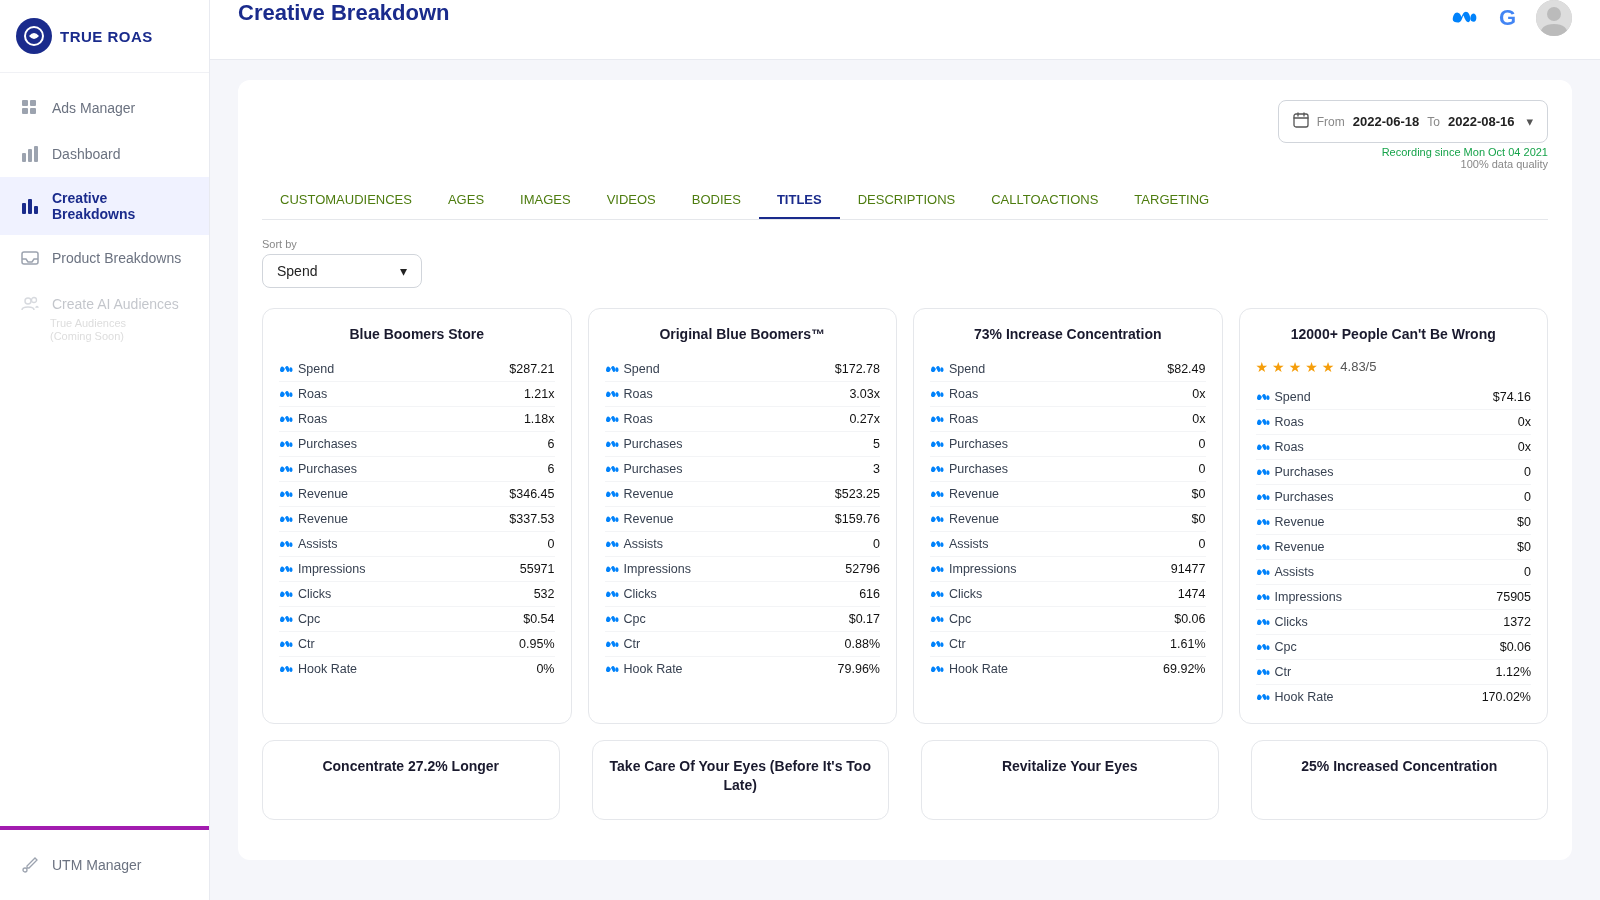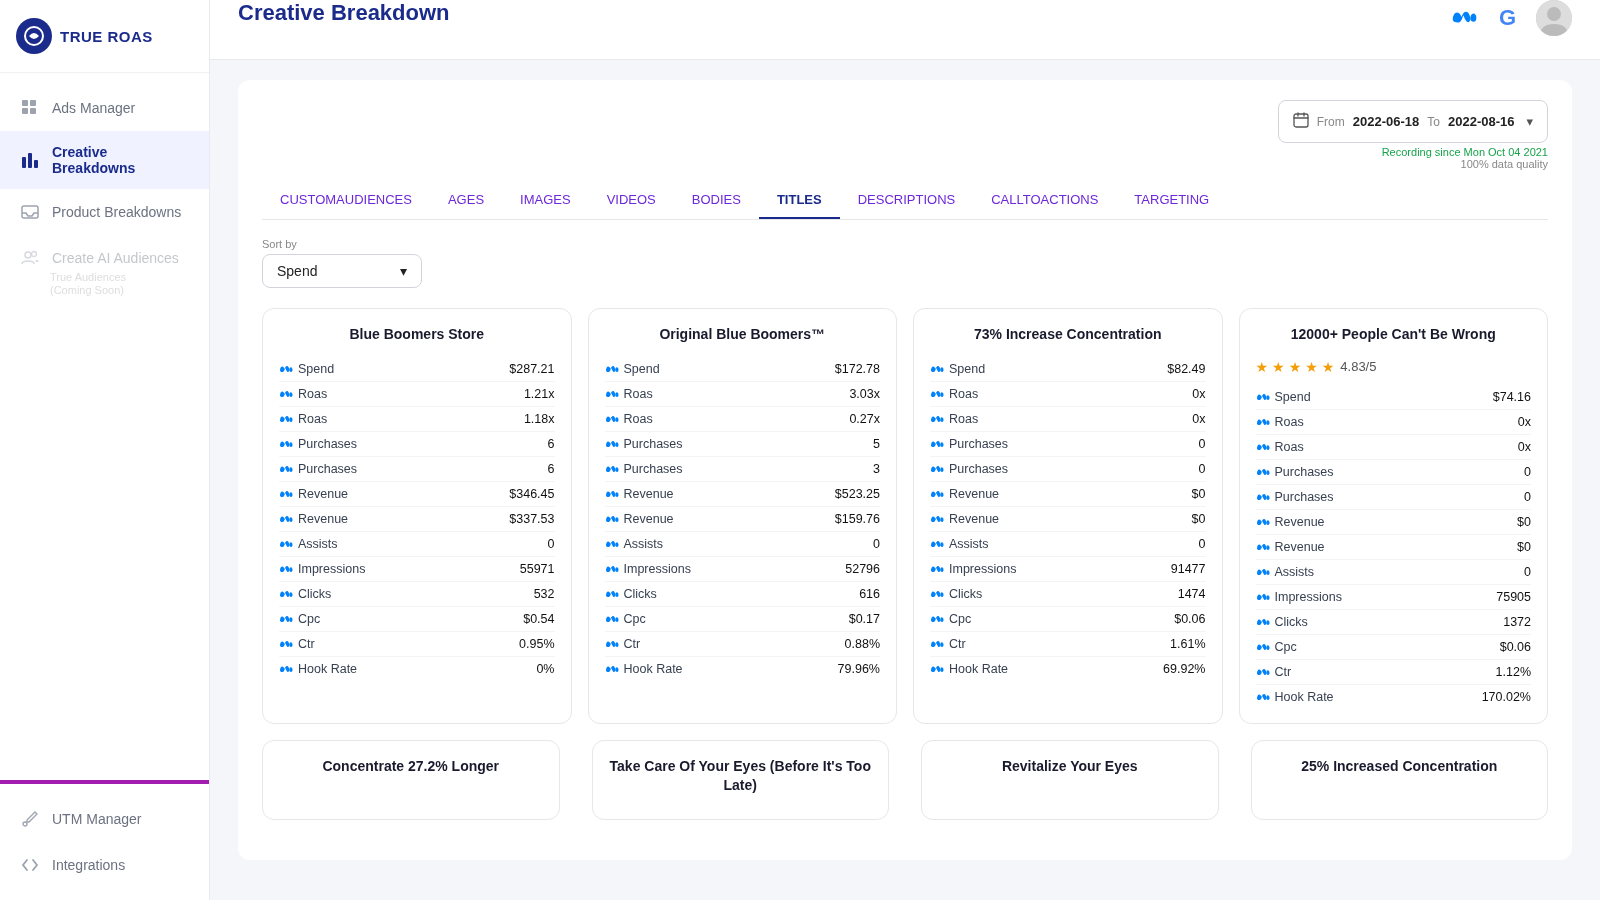--- a/index.html
+++ b/index.html
@@ -159,21 +159,21 @@
     
     .tabs {
       display: flex;
       gap: 0;
       border-bottom: 1px solid #e5e7eb;
       margin-bottom: 18px;
     }
     .tab {
       padding: 10px 18px;
       font-size: 13px;
-      color: #6d28d9;
+      color: #4d7c0f;
       cursor: pointer;
       font-weight: 500;
       border-bottom: 2px solid transparent;
       white-space: nowrap;
     }
     .tab.active {
       color: #1a2b8c;
       border-bottom: 2px solid #1a2b8c;
       font-weight: 700;
     }
@@ -304,20 +304,30 @@
         <svg width="18" height="18" viewBox="0 0 18 18" fill="none">
           <rect x="1" y="1" width="6" height="6" rx="1" fill="#9ca3af"></rect>
           <rect x="9" y="1" width="6" height="6" rx="1" fill="#9ca3af"></rect>
           <rect x="1" y="9" width="6" height="6" rx="1" fill="#9ca3af"></rect>
           <rect x="9" y="9" width="6" height="6" rx="1" fill="#9ca3af"></rect>
         </svg>
       </span>
       <span>Ads Manager</span>
     </div>
 
+    <div class="nav-item">
+      <span class="nav-icon">
+        <svg width="18" height="18" viewBox="0 0 18 18" fill="none">
+          <rect x="1" y="8" width="4" height="9" rx="1" fill="#9ca3af"></rect>
+          <rect x="7" y="4" width="4" height="13" rx="1" fill="#9ca3af"></rect>
+          <rect x="13" y="1" width="4" height="16" rx="1" fill="#9ca3af"></rect>
+        </svg>
+      </span>
+      <span>Dashboard</span>
+    </div>
 
     <div class="nav-item active">
       <span class="nav-icon">
         <svg width="18" height="18" viewBox="0 0 18 18" fill="none">
           <rect x="1" y="6" width="4" height="11" rx="1" fill="#1a2b8c"></rect>
           <rect x="7" y="2" width="4" height="15" rx="1" fill="#1a2b8c"></rect>
           <rect x="13" y="9" width="4" height="8" rx="1" fill="#1a2b8c"></rect>
         </svg>
       </span>
       <span>Creative Breakdowns</span>
@@ -354,29 +364,20 @@
     <div class="nav-item">
       <span class="nav-icon">
         <svg width="18" height="18" viewBox="0 0 18 18" fill="none">
           <path d="M14 2 L16 4 L8 12 L6 12 L6 10 Z" stroke="#9ca3af" stroke-width="1.3" fill="none"></path>
           <circle cx="4" cy="14" r="2" stroke="#9ca3af" stroke-width="1.3" fill="none"></circle>
         </svg>
       </span>
       <span>UTM Manager</span>
     </div>
 
-    <div class="nav-item">
-      <span class="nav-icon">
-        <svg width="18" height="18" viewBox="0 0 18 18" fill="none">
-          <path d="M6 4 L2 9 L6 14" stroke="#9ca3af" stroke-width="1.8" stroke-linecap="round" fill="none"></path>
-          <path d="M12 4 L16 9 L12 14" stroke="#9ca3af" stroke-width="1.8" stroke-linecap="round" fill="none"></path>
-        </svg>
-      </span>
-      <span>Integrations</span>
-    </div>
 
   </div>
 </aside>
 
 <div class="main">
 
   <div class="topbar">
     <h1 class="page-title">Creative Breakdown</h1>
     <div class="topbar-right">
 

